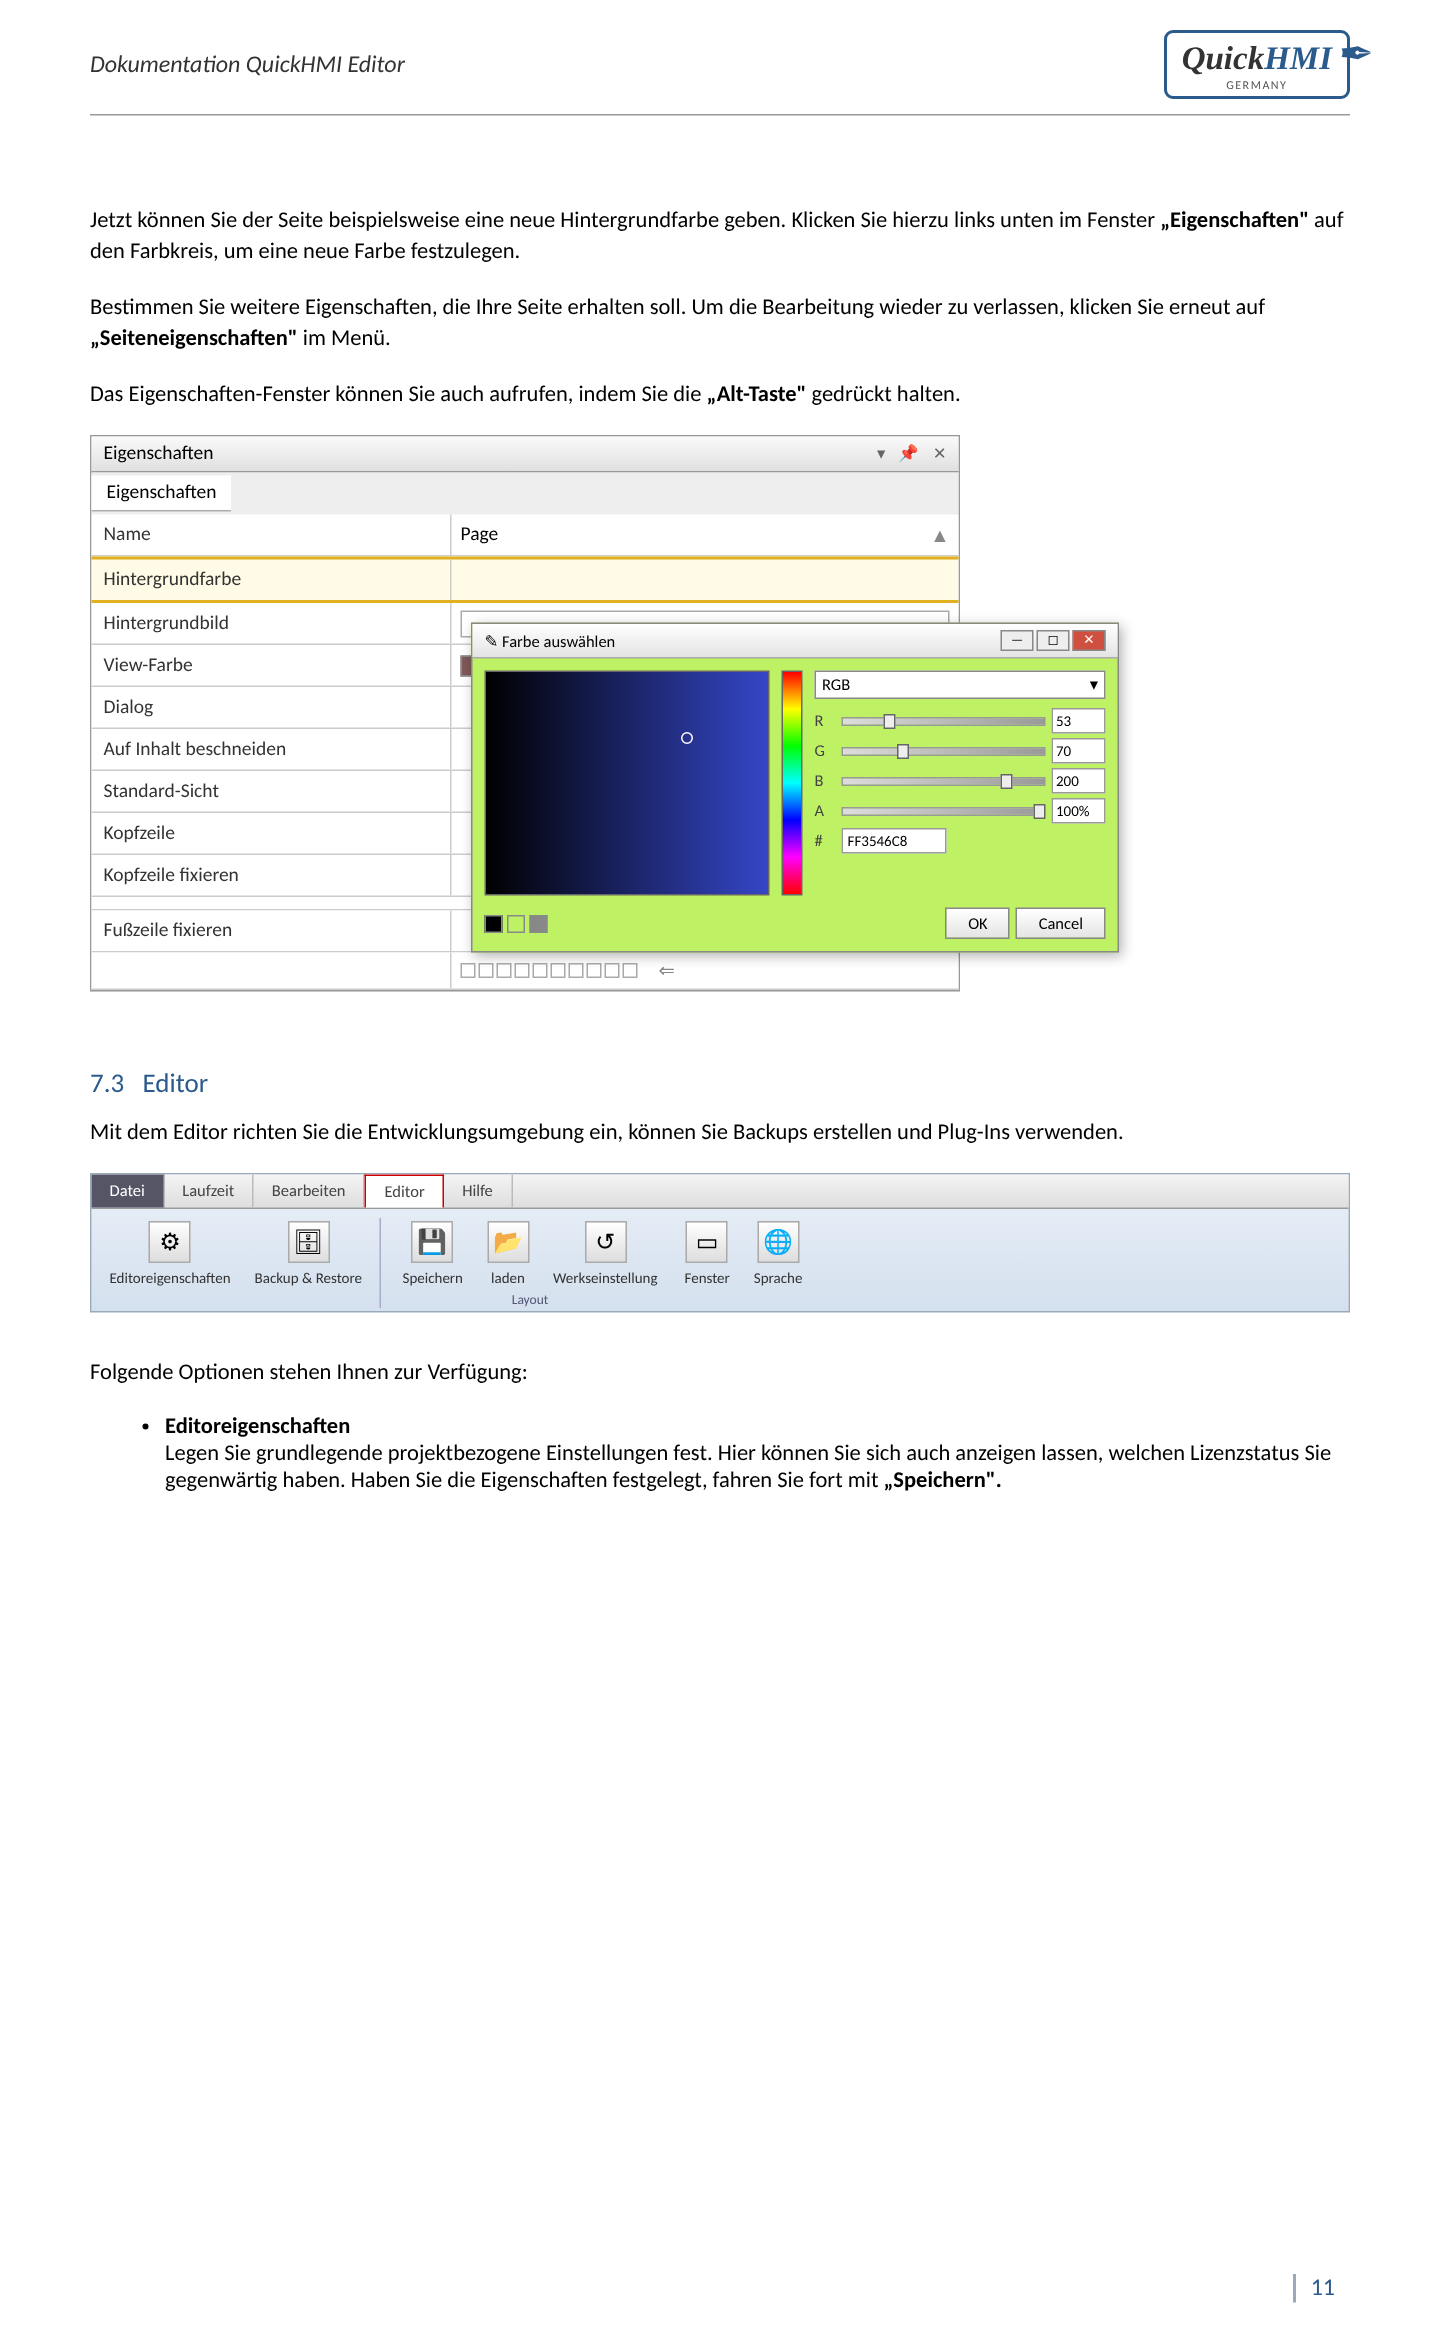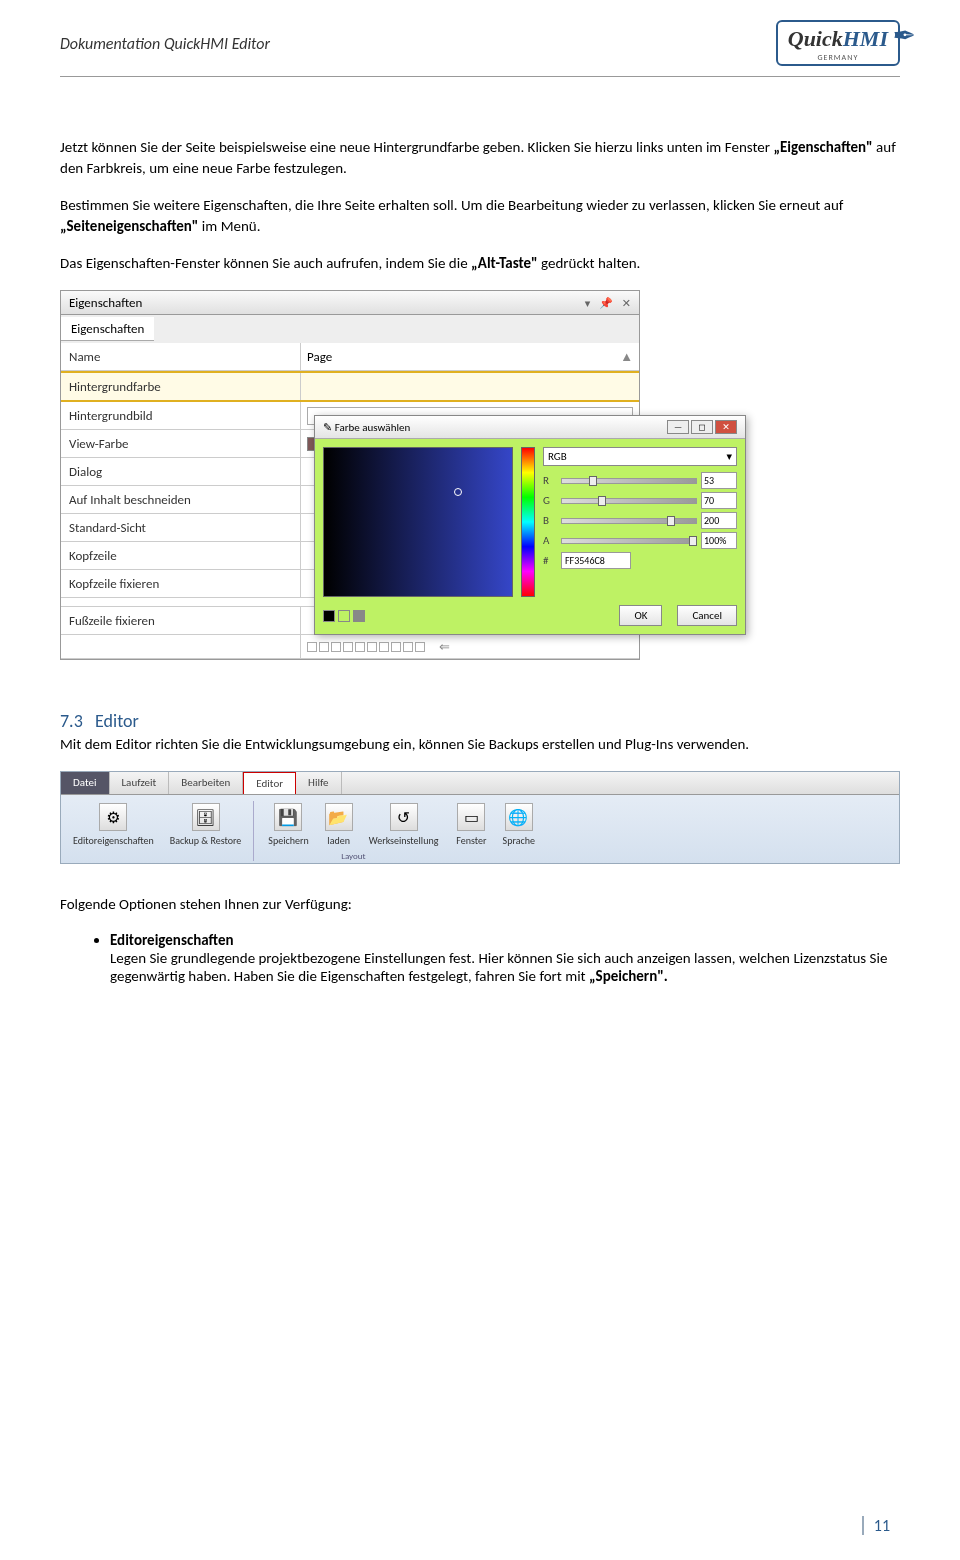--- a/index.html
+++ b/index.html
@@ -123,25 +123,25 @@
   .cp-field-row label { width: 14px; color: #444; }
   .cp-slider { flex: 1; height: 6px; background: linear-gradient(to right, #ddd, #999); border: 1px solid #999; position: relative; }
   .cp-slider .thumb { position: absolute; top: -3px; width: 8px; height: 10px; background: #eee; border: 1px solid #666; }
   .cp-num { width: 36px; border: 1px solid #999; background: #fff; padding: 1px 2px; font-size: 10px; }
   .cp-hex { width: 70px; border: 1px solid #999; background: #fff; padding: 1px 3px; font-size: 10px; }
   .cp-bottom { display: flex; padding: 0 8px 8px 8px; gap: 8px; align-items: center; }
   .cp-recent { display: flex; gap: 3px; }
   .cp-recent span { width: 12px; height: 12px; border: 1px solid #888; }
   .cp-recent span.black { background: #000; }
   .cp-recent span.grey { background: #888; }
-  .cp-btns { margin-left: auto; display: flex; gap: 15px; }
+  .cp-btns { margin-left: auto; display: flex; gap: 4px; }
   .cp-btn { border: 1px solid #888; background: linear-gradient(#fff, #e4e4e4); padding: 3px 14px; font-size: 11px; }
 
   
-  .section-head { color: #2b5a8c; font-size: 18px; margin-top: 18px; margin-bottom: 2px; }
+  .section-head { color: #2b5a8c; font-size: 18px; margin-top: 18px; margin-bottom: 12px; }
 
   
   .ribbon {
     border: 1px solid #9ab; background: linear-gradient(#eaf0f8, #d4e0ee);
     margin: 10px 0 30px 0;
     font-size: 11px;
   }
   .ribbon-tabs { display: flex; background: linear-gradient(#f4f4f4, #dedede); border-bottom: 1px solid #999; }
   .ribbon-tab { padding: 4px 12px; border-right: 1px solid #bbb; color: #444; }
   .ribbon-tab.datei { background: #556; color: #fff; }

